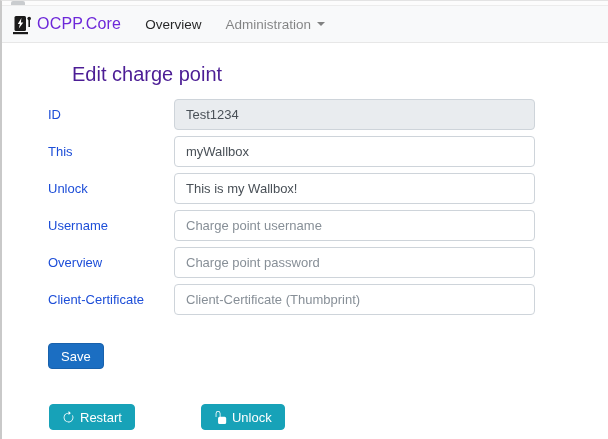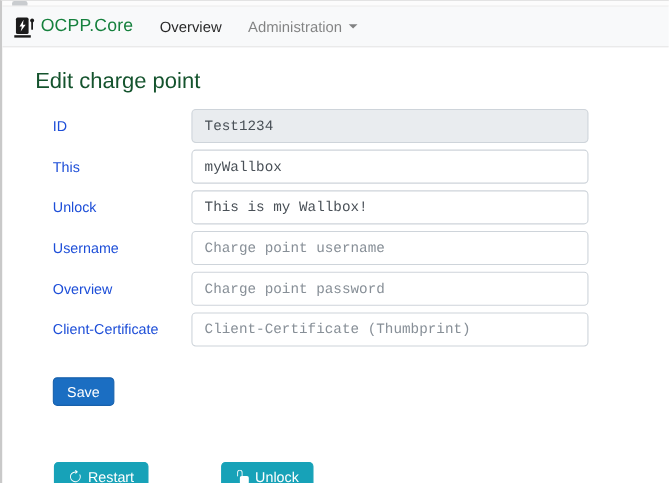--- a/index.html
+++ b/index.html
@@ -18,61 +18,61 @@
 
   
   .navbar {
     height: 37px; background: #f8f9fa;
     border-bottom: 1px solid #e7e7e7;
     display: flex; align-items: center;
     padding: 0 14px 0 10px;
   }
   .brand { display: flex; align-items: center; cursor: pointer; }
   .brand-icon { width: 20px; height: 21px; margin-right: 5px; }
-  .brand-text { font-size: 16px; color: #15803d; letter-spacing: .2px; }
+  .brand-text { font-size: 16px; color: #6d28d9; letter-spacing: .2px; }
   .nav-link { font-size: 13.5px; margin-left: 24px; cursor: pointer; }
   .nav-link.active { color: rgba(0,0,0,.85); }
   .nav-link.dropdown { color: rgba(0,0,0,.48); display: flex; align-items: center; }
   .caret {
     display: inline-block; margin-left: 6px;
     width: 0; height: 0;
     border-left: 4px solid transparent;
     border-right: 4px solid transparent;
     border-top: 4px solid rgba(0,0,0,.48);
   }
 
   
   .content { padding: 20px 0 0 30px; }
-  .page-title { font-size: 20px; font-weight: 400; color: #14532d; }
+  .page-title { font-size: 20px; font-weight: 400; color: #4c1d95; margin-left: 40px; }
 
   form { margin-top: 13px; }
   .form-row { display: flex; align-items: center; margin: 0 0 6px 16px; }
   .form-row label { width: 126px; font-size: 13px; color: #1d4ed8; }
   .form-row input {
     width: 361px; height: 31px;
     border: 1px solid #ced4da; border-radius: 4px;
     padding: 0 11px;
-    font-family: Liberation Mono, monospace;
+    font-family: Liberation Sans, sans-serif;
     font-size: 13px; color: #495057;
     background: #fff;
     outline: none;
   }
   .form-row input::placeholder { color: #878f97; opacity: 1; }
   .form-row input:disabled { background: #e9ecef; color: #495057; }
 
   .btn {
     display: inline-flex; align-items: center; justify-content: center;
     border: 1px solid transparent; border-radius: 4px;
     font-family: "Liberation Sans", sans-serif;
     font-size: 13px; color: #fff;
     padding: 5px 12px; height: 26px;
     cursor: pointer;
   }
   .btn svg { margin-right: 5px; }
-  .btn-primary { background: #1b6ec2; border-color: #1861ac; margin: 22px 0 16px 16px; }
+  .btn-primary { background: #1b6ec2; border-color: #1861ac; margin: 22px 0 0 16px; }
   .btn-info { background: #17a2b8; border-color: #17a2b8; height: 26px; }
 
   .actions { display: flex; margin: 35px 0 0 17px; }
   .btn-unlock { margin-left: 66px; }
 </style>
 </head>
 <body>
 
 <div class="top-strip">
   <div class="chrome-artifact"></div>

